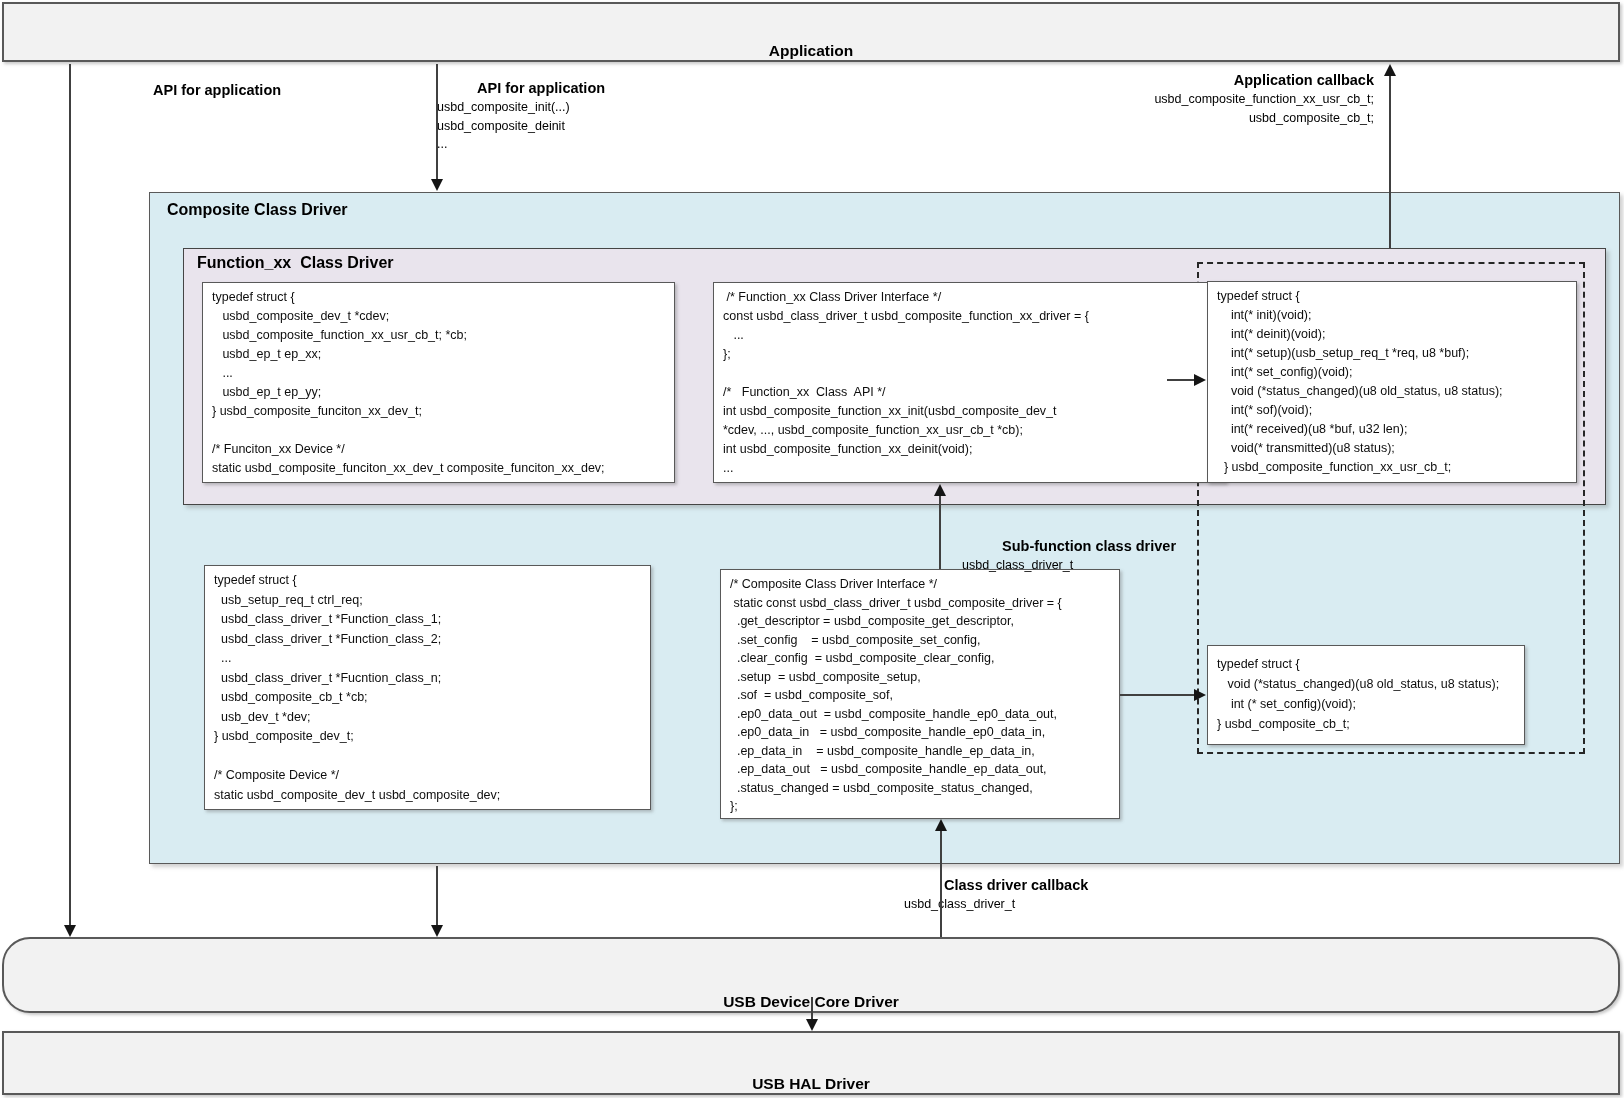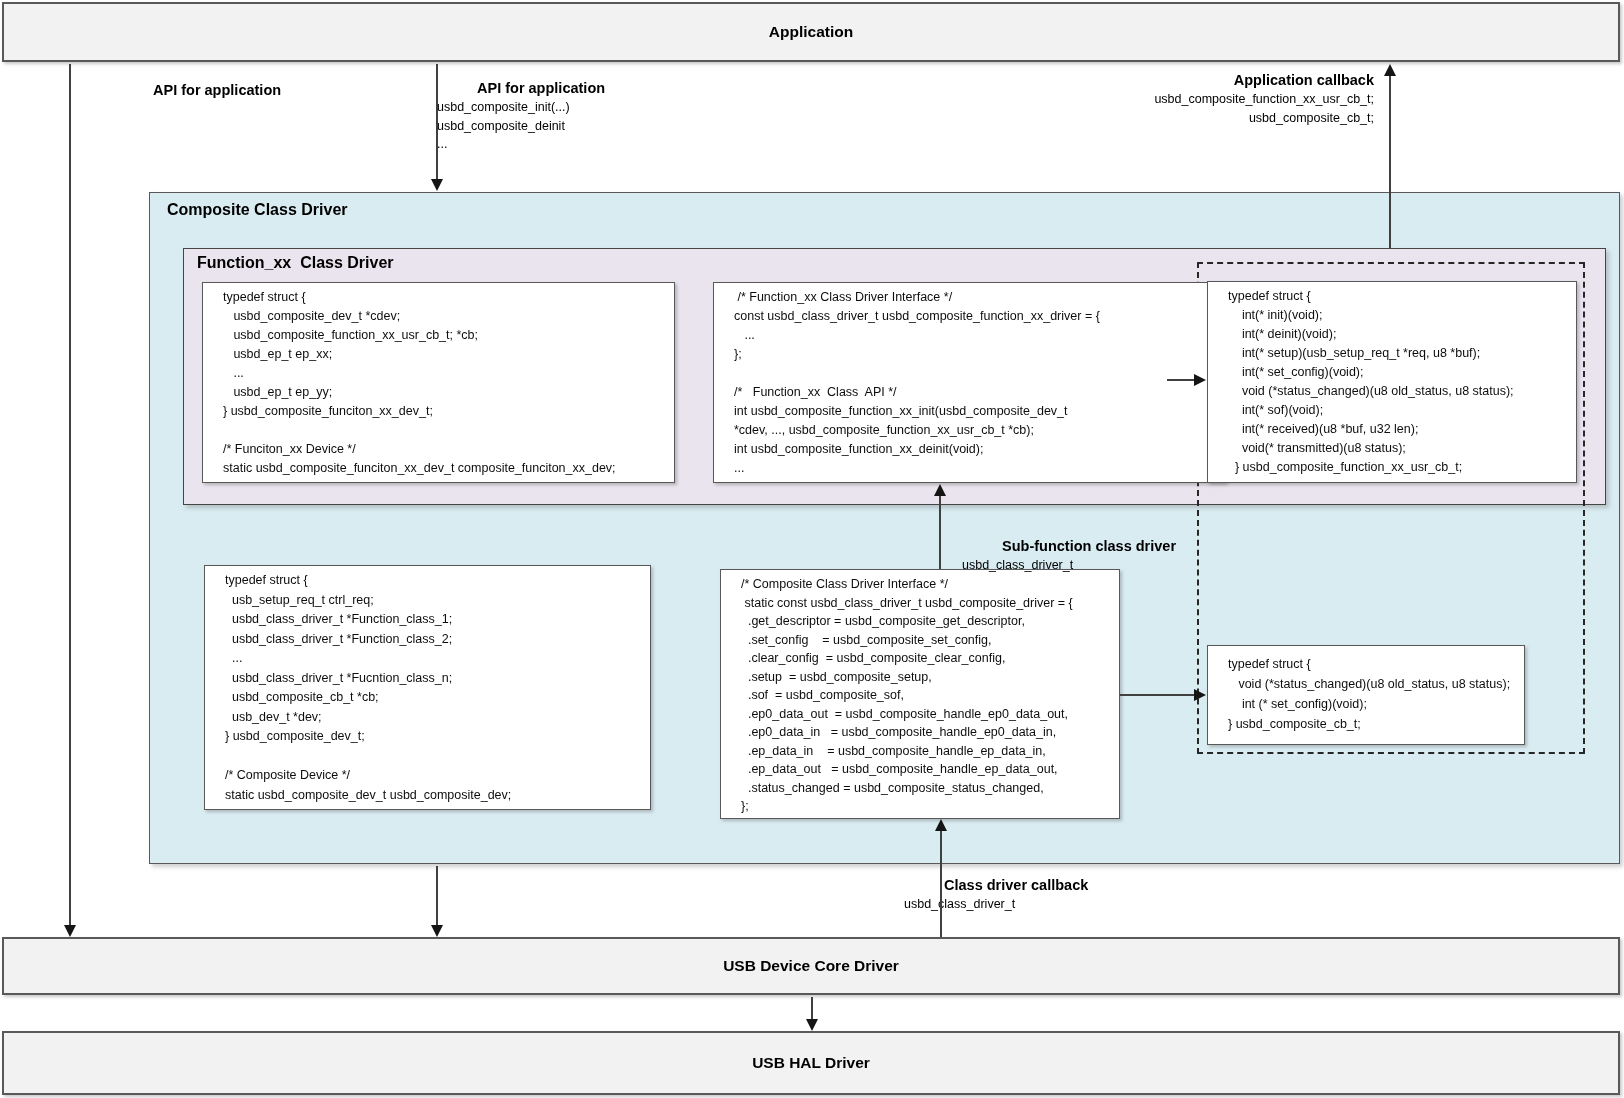--- a/index.html
+++ b/index.html
@@ -10,32 +10,32 @@
   #stage{
     position:relative; width:1624px; height:1098px; background:#ffffff;
     font-family:"Liberation Sans", sans-serif; color:#000; overflow:hidden;
   }
   *{box-sizing:border-box;}
 
   .bar{
     position:absolute; left:2px; width:1618px;
     background:var(--bar); border:2px solid var(--border);
     box-shadow:2px 2px 3px rgba(100,100,100,.35);
-    display:flex; align-items:center; justify-content:center;
+    display:flex; align-items:flex-end; justify-content:center;
   }
   .bar .bar-title{font-weight:bold; font-size:15.5px;}
 
   .region{position:absolute; border:1.5px solid var(--border);
     box-shadow:3px 3px 4px rgba(100,100,100,.3);}
   .region-title{position:absolute; font-weight:bold; font-size:16px; white-space:pre;}
 
   .code-box{
     position:absolute; background:#ffffff; border:1px solid var(--border);
     box-shadow:2px 2px 3px rgba(90,90,90,.35);
-    padding:5px 20px; font-size:12.5px; color:#0d0d0d;
+    padding:5px 9px; font-size:12.5px; color:#0d0d0d;
   }
   .code-box .cl{white-space:pre; line-height:19px;}
   #box-cdev .cl{line-height:19.5px;}
   #box-cinterface .cl{line-height:18.5px;}
   #box-cb .cl{line-height:20px;}
   #box-cb{padding-top:8px;}
 
   .dashed-box{
     position:absolute; border:2.5px dashed var(--dash); background:transparent;
   }
@@ -141,21 +141,21 @@
       <div class="cl">};</div>
     </div>
 
   <div class="code-box" id="box-cb" style="left:1207px;top:645px;width:318px;height:100px;">
       <div class="cl">typedef struct {</div>
       <div class="cl">   void (*status_changed)(u8 old_status, u8 status);</div>
       <div class="cl">    int (* set_config)(void);</div>
       <div class="cl">} usbd_composite_cb_t;</div>
     </div>
 
-  <div class="bar" style="top:937px;height:58px;">
+  <div class="bar" style="top:937px;height:76px;border-radius:28px;">
     <span class="bar-title">USB Device Core Driver</span>
   </div>
   <div class="bar" style="top:1031px;height:64px;">
     <span class="bar-title">USB HAL Driver</span>
   </div>
 
   <div class="note" style="left:113px;top:80px;">
     <div class="note-title">API for application</div>
   </div>
 

